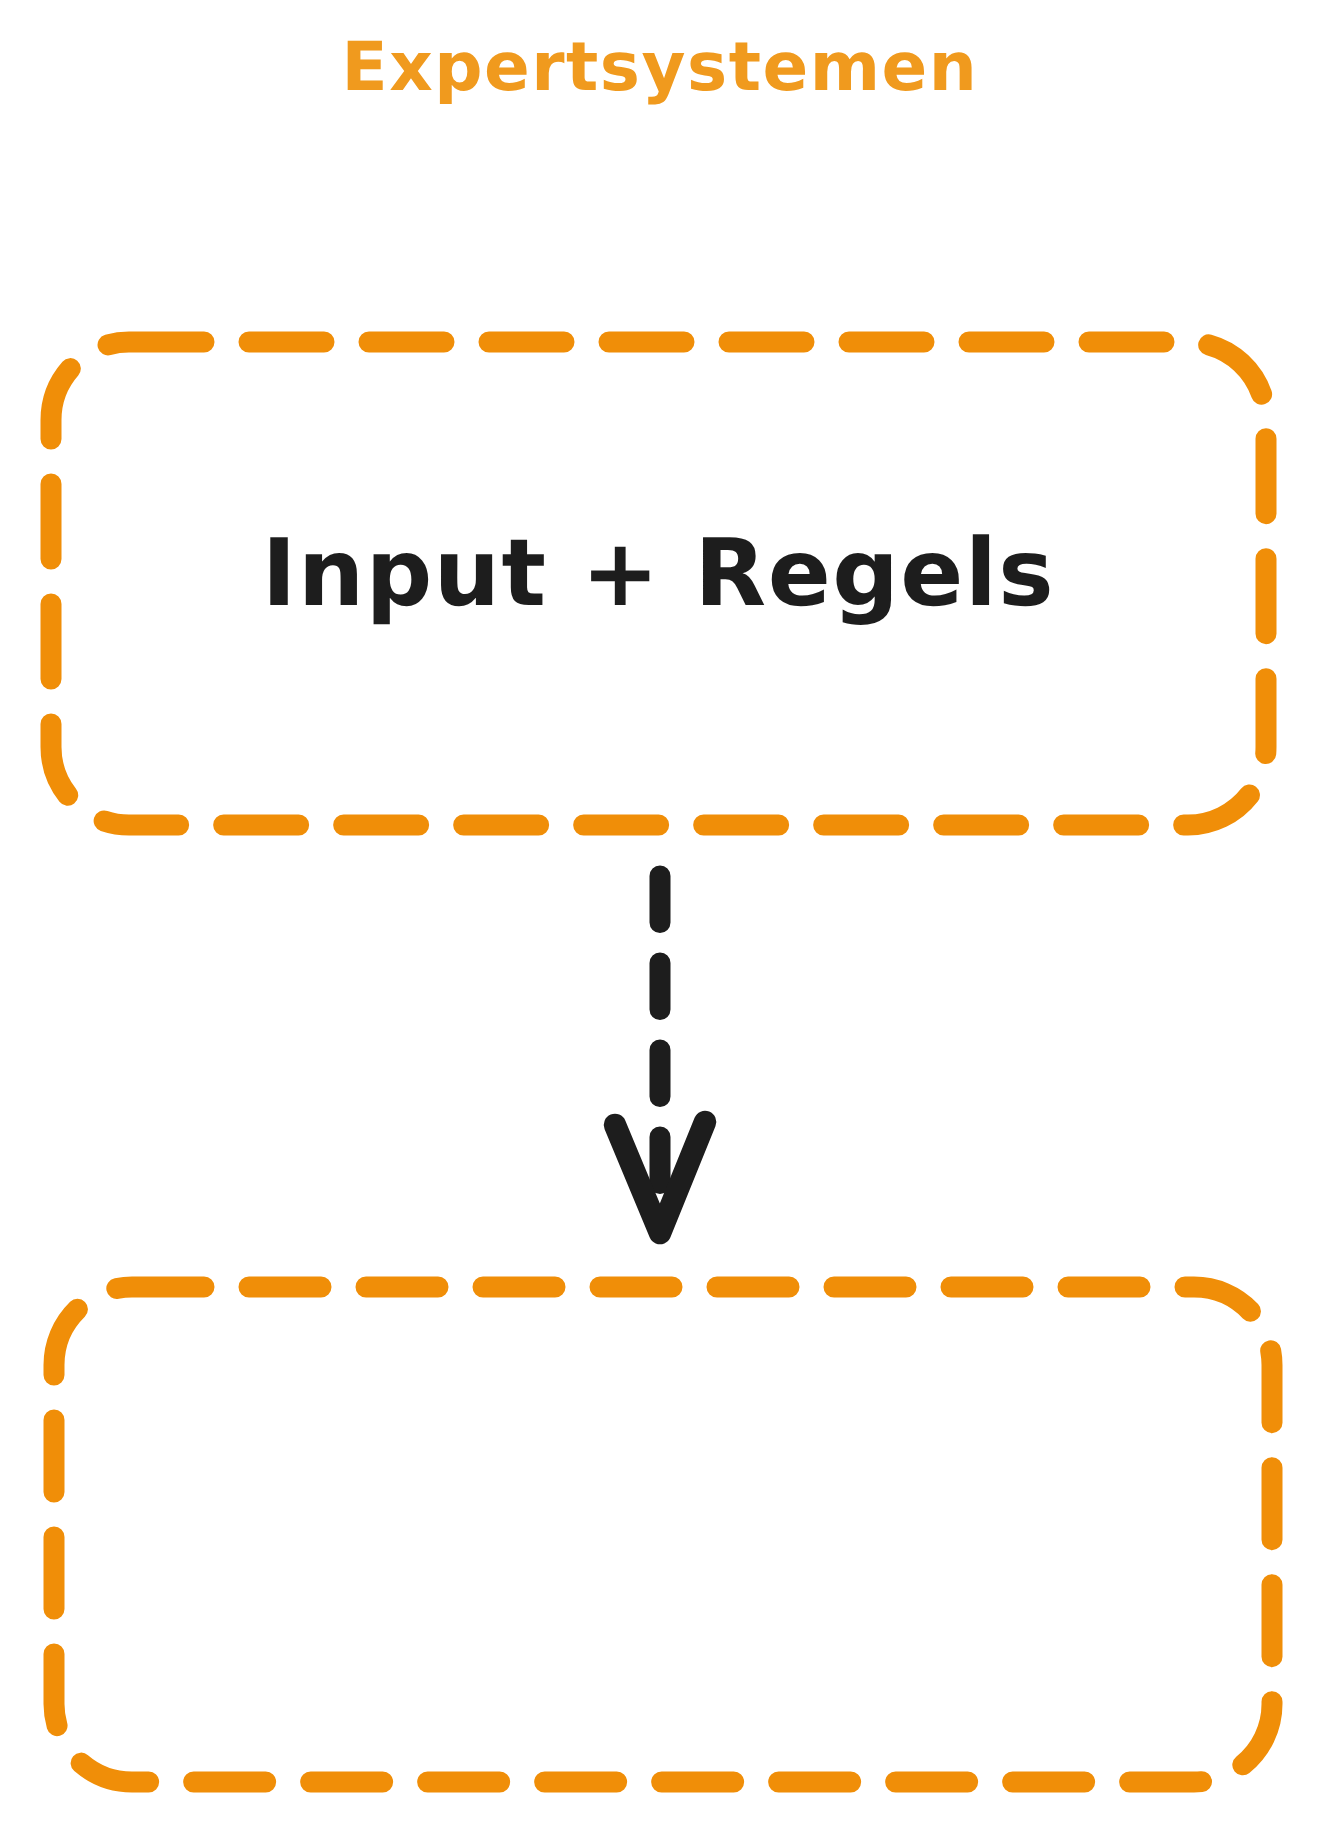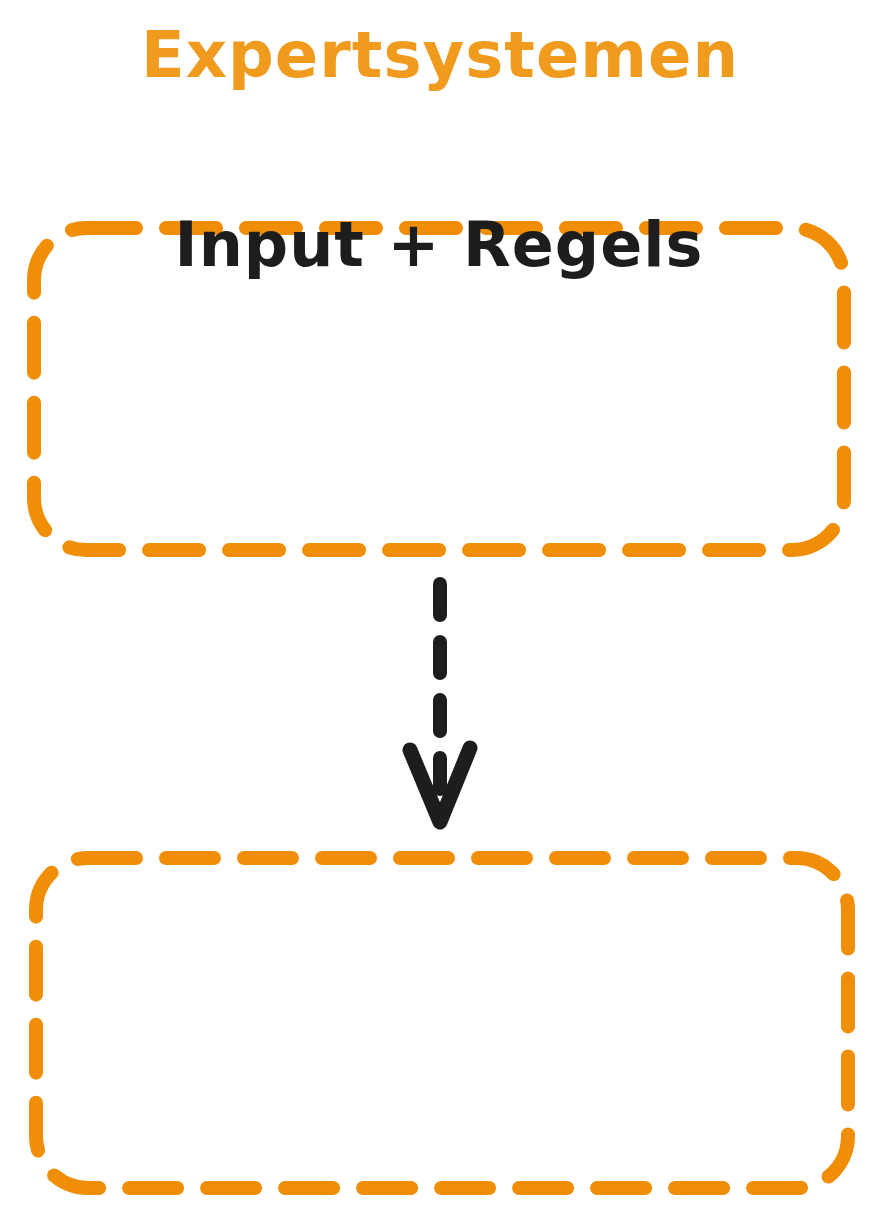--- a/index.html
+++ b/index.html
@@ -15,30 +15,30 @@
     overflow: hidden;
     font-family: "DejaVu Sans", sans-serif;
   }
   .diagram-title {
     position: absolute;
     top: 18px;
     left: 0;
     width: 880px;
     margin: 0;
     text-align: center;
-    font-size: 64px;
+    font-size: 45px;
     font-weight: 700;
     letter-spacing: 1px;
     color: #f09a1e;
     font-family: "DejaVu Sans", sans-serif;
   }
   .node {
     position: absolute;
     display: flex;
-    align-items: flex-start;
+    align-items: center;
     justify-content: center;
   }
   .node-top {
     left: 22px;
     top: 216px;
     width: 834px;
     height: 346px;
   }
   .node-bottom {
     left: 24px;

